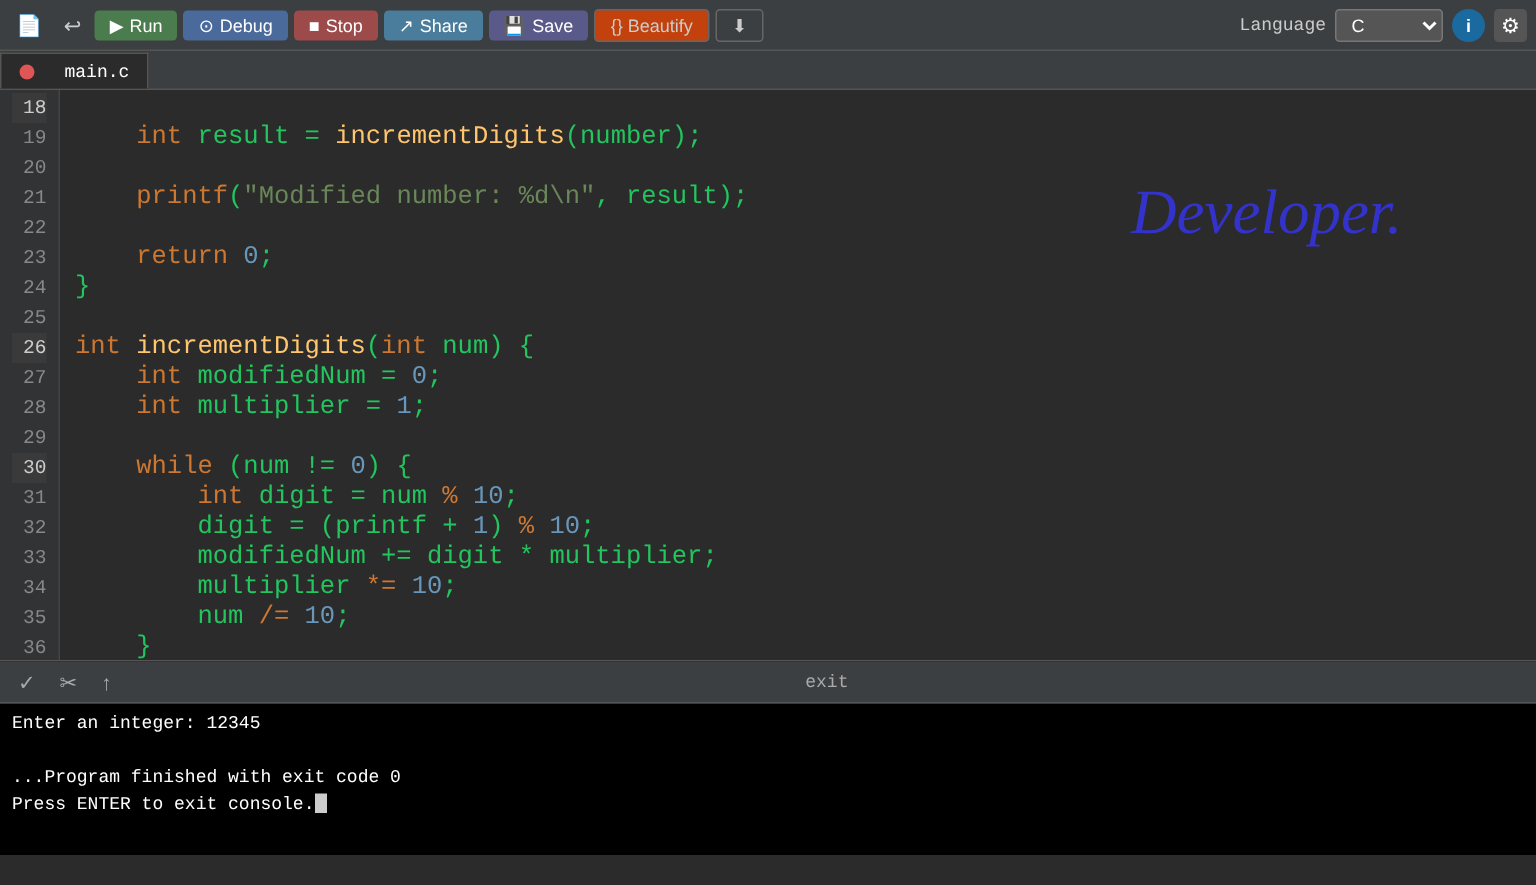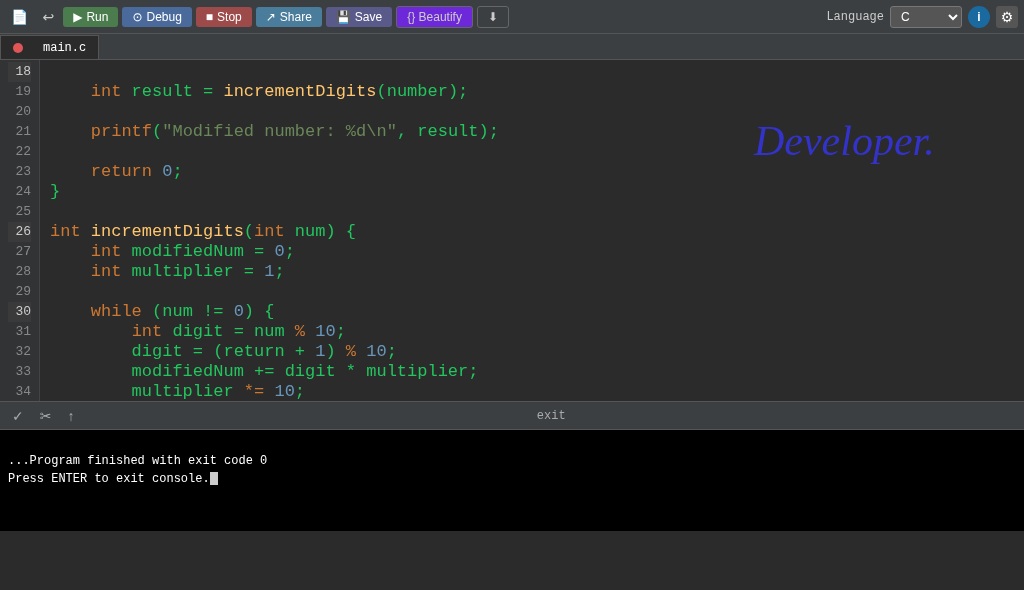--- a/index.html
+++ b/index.html
@@ -18,21 +18,21 @@
     .toolbar-icon-btn {
       background: none; border: none; cursor: pointer;
       color: #ccc; font-size: 14px; padding: 3px 5px;
       border-radius: 3px;
     }
     .btn-run { background: #4a7c4e; color: #fff; border: none; border-radius: 3px; padding: 3px 10px; cursor: pointer; font-size: 12px; display: flex; align-items: center; gap: 4px; }
     .btn-debug { background: #4a6a9c; color: #fff; border: none; border-radius: 3px; padding: 3px 10px; cursor: pointer; font-size: 12px; display: flex; align-items: center; gap: 4px; }
     .btn-stop { background: #9c4a4a; color: #fff; border: none; border-radius: 3px; padding: 3px 10px; cursor: pointer; font-size: 12px; display: flex; align-items: center; gap: 4px; }
     .btn-share { background: #4a7c9c; color: #fff; border: none; border-radius: 3px; padding: 3px 10px; cursor: pointer; font-size: 12px; display: flex; align-items: center; gap: 4px; }
     .btn-save { background: #5a5a8a; color: #fff; border: none; border-radius: 3px; padding: 3px 10px; cursor: pointer; font-size: 12px; display: flex; align-items: center; gap: 4px; }
-    .btn-beautify { background: #6d28d9; color: #ccc; border: 1px solid #666; border-radius: 3px; padding: 3px 10px; cursor: pointer; font-size: 12px; }
+    .btn-beautify { background: #c2410c; color: #ccc; border: 1px solid #666; border-radius: 3px; padding: 3px 10px; cursor: pointer; font-size: 12px; }
     .btn-download { background: #3c3f41; color: #ccc; border: 1px solid #666; border-radius: 3px; padding: 3px 10px; cursor: pointer; font-size: 12px; }
     .lang-select-wrap {
       margin-left: auto;
       display: flex;
       align-items: center;
       gap: 6px;
       color: #ccc;
       font-size: 12px;
     }
     .lang-select {
@@ -69,21 +69,21 @@
       align-items: center;
       gap: 20px;
       height: 24px;
     }
     .tab.active { background: #2b2b2b; color: #fff; }
     .tab-dot { width: 10px; height: 10px; border-radius: 50%; background: #e05555; display: inline-block; }
 
     
     #editor-wrap {
       display: flex;
-      height: 341px;
+      height: 380px;
       background: #2b2b2b;
       position: relative;
       overflow: hidden;
     }
     #line-numbers {
       background: #313335;
       color: #888;
       font-size: 13px;
       padding: 0 8px;
       text-align: right;
@@ -287,21 +287,21 @@
 
     <div class="code-line">
       <span class="plain">    </span><span class="kw">while</span><span class="plain"> (num != </span><span class="num">0</span><span class="plain">) {</span>
     </div>
 
     <div class="code-line">
       <span class="plain">        </span><span class="kw">int</span><span class="plain"> digit = num </span><span class="op">%</span><span class="plain"> </span><span class="num">10</span><span class="plain">;</span>
     </div>
 
     <div class="code-line">
-      <span class="plain">        digit = (return + </span><span class="num">1</span><span class="plain">) </span><span class="op">%</span><span class="plain"> </span><span class="num">10</span><span class="plain">;</span>
+      <span class="plain">        digit = (printf + </span><span class="num">1</span><span class="plain">) </span><span class="op">%</span><span class="plain"> </span><span class="num">10</span><span class="plain">;</span>
     </div>
 
     <div class="code-line">
       <span class="plain">        modifiedNum += digit * multiplier;</span>
     </div>
 
     <div class="code-line">
       <span class="plain">        multiplier </span><span class="op">*=</span><span class="plain"> </span><span class="num">10</span><span class="plain">;</span>
     </div>
 
@@ -325,19 +325,20 @@
 </div>
 
 <div id="console-wrap">
   <div id="console-header">
     <button class="console-icon-btn">✓</button>
     <button class="console-icon-btn">✂</button>
     <button class="console-icon-btn">↑</button>
     <span class="console-title">exit</span>
   </div>
   <div id="console-output">
+    <span class="console-line console-highlight">Enter an integer: 12345</span>
     <span class="console-line">&nbsp;</span>
     <span class="console-line console-highlight">...Program finished with exit code 0</span>
     <span class="console-line console-highlight">
       <span>Press ENTER to exit console.</span><span class="cursor-block"></span>
     </span>
   </div>
 </div>
 
 </body></html>

